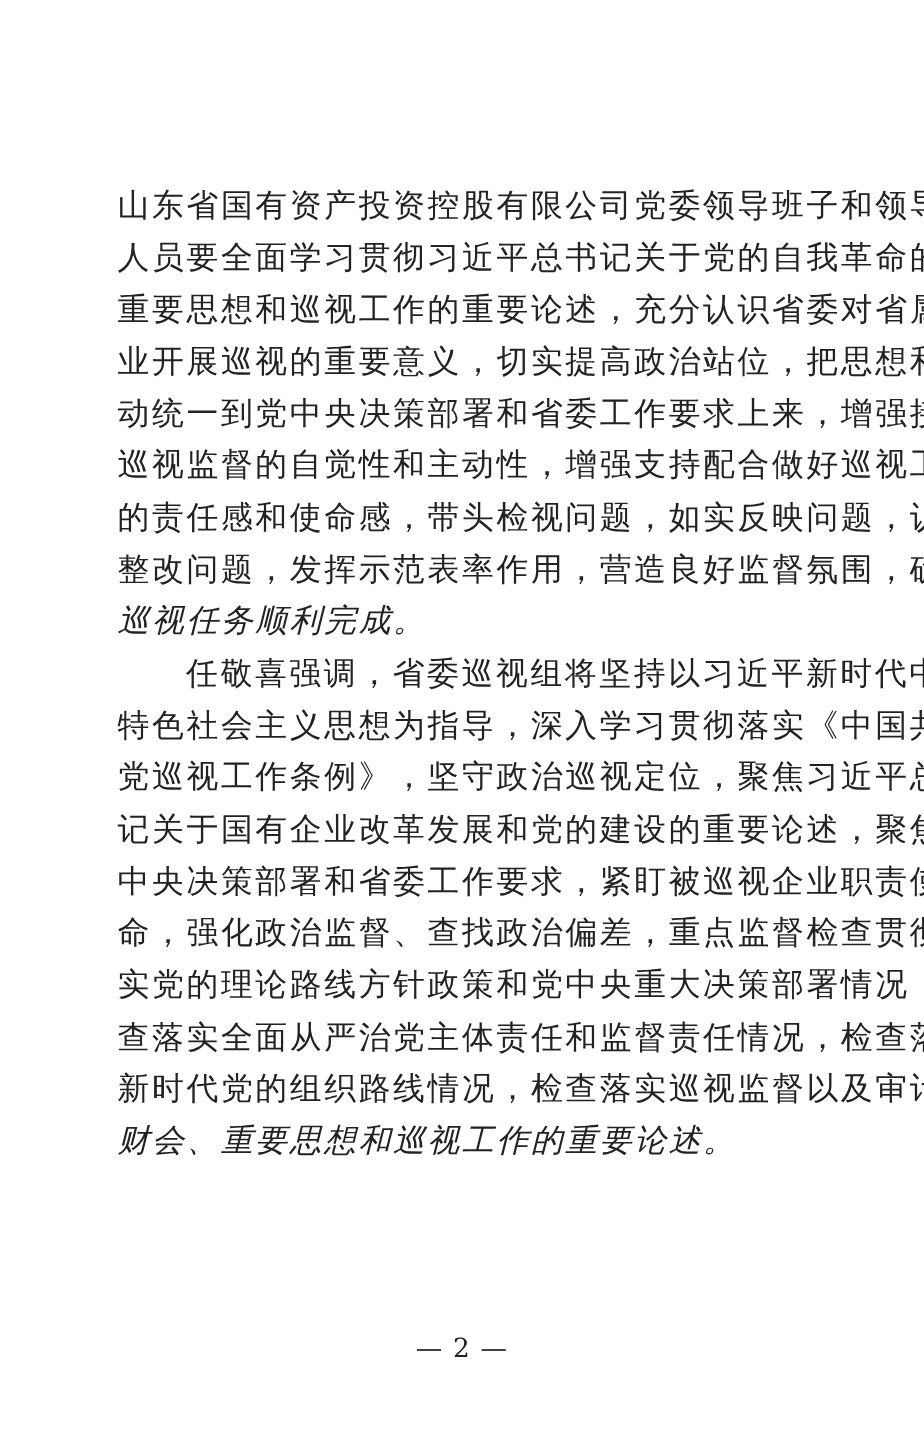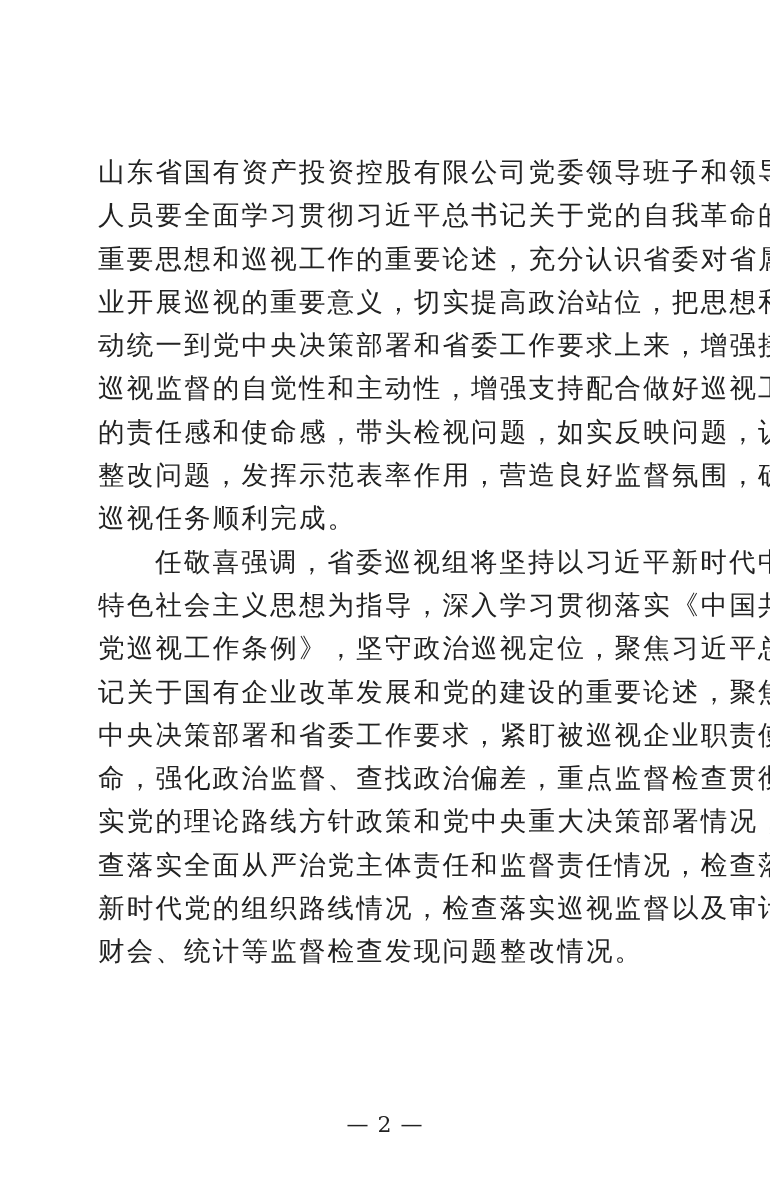--- a/index.html
+++ b/index.html
@@ -33,20 +33,21 @@
       line-height: 43.3px;
       font-size: 26.5px;
       white-space: nowrap;
       letter-spacing: 2.2px;
       text-align: justify;
       text-align-last: justify;
       color: #222;
     }
     .line.last {
       text-align-last: left;
+      font-style: italic;
     }
     .line.indent {
       padding-left: 57px;
     }
     .para-gap {
       height: 0px;
     }
     .page-number {
       position: absolute;
       left: 0;
@@ -81,19 +82,19 @@
     <div>
       <div class="line indent">任敬喜强调，省委巡视组将坚持以习近平新时代中国</div>
       <div class="line">特色社会主义思想为指导，深入学习贯彻落实《中国共产</div>
       <div class="line">党巡视工作条例》，坚守政治巡视定位，聚焦习近平总书</div>
       <div class="line">记关于国有企业改革发展和党的建设的重要论述，聚焦党</div>
       <div class="line">中央决策部署和省委工作要求，紧盯被巡视企业职责使</div>
       <div class="line">命，强化政治监督、查找政治偏差，重点监督检查贯彻落</div>
       <div class="line">实党的理论路线方针政策和党中央重大决策部署情况，检</div>
       <div class="line">查落实全面从严治党主体责任和监督责任情况，检查落实</div>
       <div class="line">新时代党的组织路线情况，检查落实巡视监督以及审计、</div>
-      <div class="line last">财会、统计等监督检查发现问题整改情况。</div>
+      <div class="line last">财会、重要思想和巡视工作的重要论述。</div>
     </div>
 
   </div>
 
   <div class="page-number">— 2 —</div>
 </div>
 
 </body></html>

